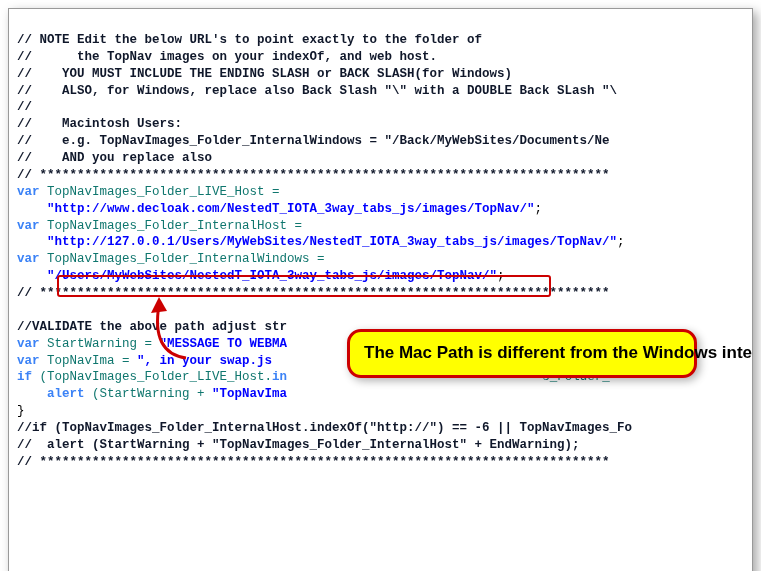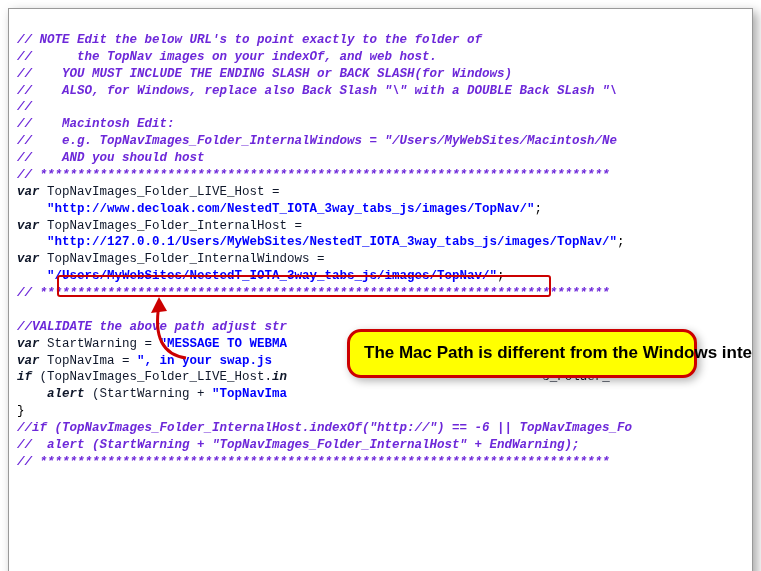--- a/index.html
+++ b/index.html
@@ -17,23 +17,23 @@
     box-shadow: 4px 4px 10px rgba(0,0,0,0.35);
     padding: 6px 8px 10px 8px;
     font-family: "Courier New", Courier, monospace;
     font-size: 12.5px;
     line-height: 1.35;
     white-space: pre;
     overflow: hidden;
     background: #fff;
     position: relative;
   }
-  .c-comment { color: #6d28d9; font-style: italic; font-weight: bold; }
-  .c-keyword { color: #0f172a; font-weight: bold; font-style: italic; }
-  .c-ident   { color: #0f172a; }
+  .c-comment { color: #0f172a; font-weight: bold; }
+  .c-keyword { color: #3b82f6; font-weight: bold; }
+  .c-ident   { color: #0f766e; }
   .c-string  { color: #0000ff; font-weight: bold; }
   .c-punct   { color: #000; }
 
   .hl-box {
     position: absolute;
     left: 48px;
     top: 266px;
     width: 490px;
     height: 18px;
     border: 2px solid #cc0000;
@@ -69,23 +69,23 @@
 <body>
 
 <div class="wrap">
 
   <div class="code-box">
 <span class="c-comment">// NOTE Edit the below URL's to point exactly to the folder of</span>
 <span class="c-comment">//      the TopNav images on your indexOf, and web host.</span>
 <span class="c-comment">//    YOU MUST INCLUDE THE ENDING SLASH or BACK SLASH(for Windows)</span>
 <span class="c-comment">//    ALSO, for Windows, replace also Back Slash "\" with a DOUBLE Back SLash "\</span>
 <span class="c-comment">//</span>
-<span class="c-comment">//    Macintosh Edit:</span>
-<span class="c-comment">//    e.g. TopNavImages_Folder_InternalWindows = "/Users/MyWebSites/Macintosh/Ne</span>
-<span class="c-comment">//    AND you should host</span>
+<span class="c-comment">//    Macintosh Users:</span>
+<span class="c-comment">//    e.g. TopNavImages_Folder_InternalWindows = "/Back/MyWebSites/Documents/Ne</span>
+<span class="c-comment">//    AND you replace also</span>
 <span class="c-comment">// ****************************************************************************</span>
 <span class="c-keyword">var</span><span class="c-ident"> TopNavImages_Folder_LIVE_Host =</span>
 <span class="c-string">    "http://www.decloak.com/NestedT_IOTA_3way_tabs_js/images/TopNav/"</span><span class="c-punct">;</span>
 <span class="c-keyword">var</span><span class="c-ident"> TopNavImages_Folder_InternalHost =</span>
 <span class="c-string">    "http://127.0.0.1/Users/MyWebSites/NestedT_IOTA_3way_tabs_js/images/TopNav/"</span><span class="c-punct">;</span>
 <span class="c-keyword">var</span><span class="c-ident"> TopNavImages_Folder_InternalWindows =</span>
 <span class="c-string">    "/Users/MyWebSites/NestedT_IOTA_3way_tabs_js/images/TopNav/"</span><span class="c-punct">;</span>
 <span class="c-comment">// ****************************************************************************</span>
 
 <span class="c-comment">//VALIDATE the above path adjust str</span>

